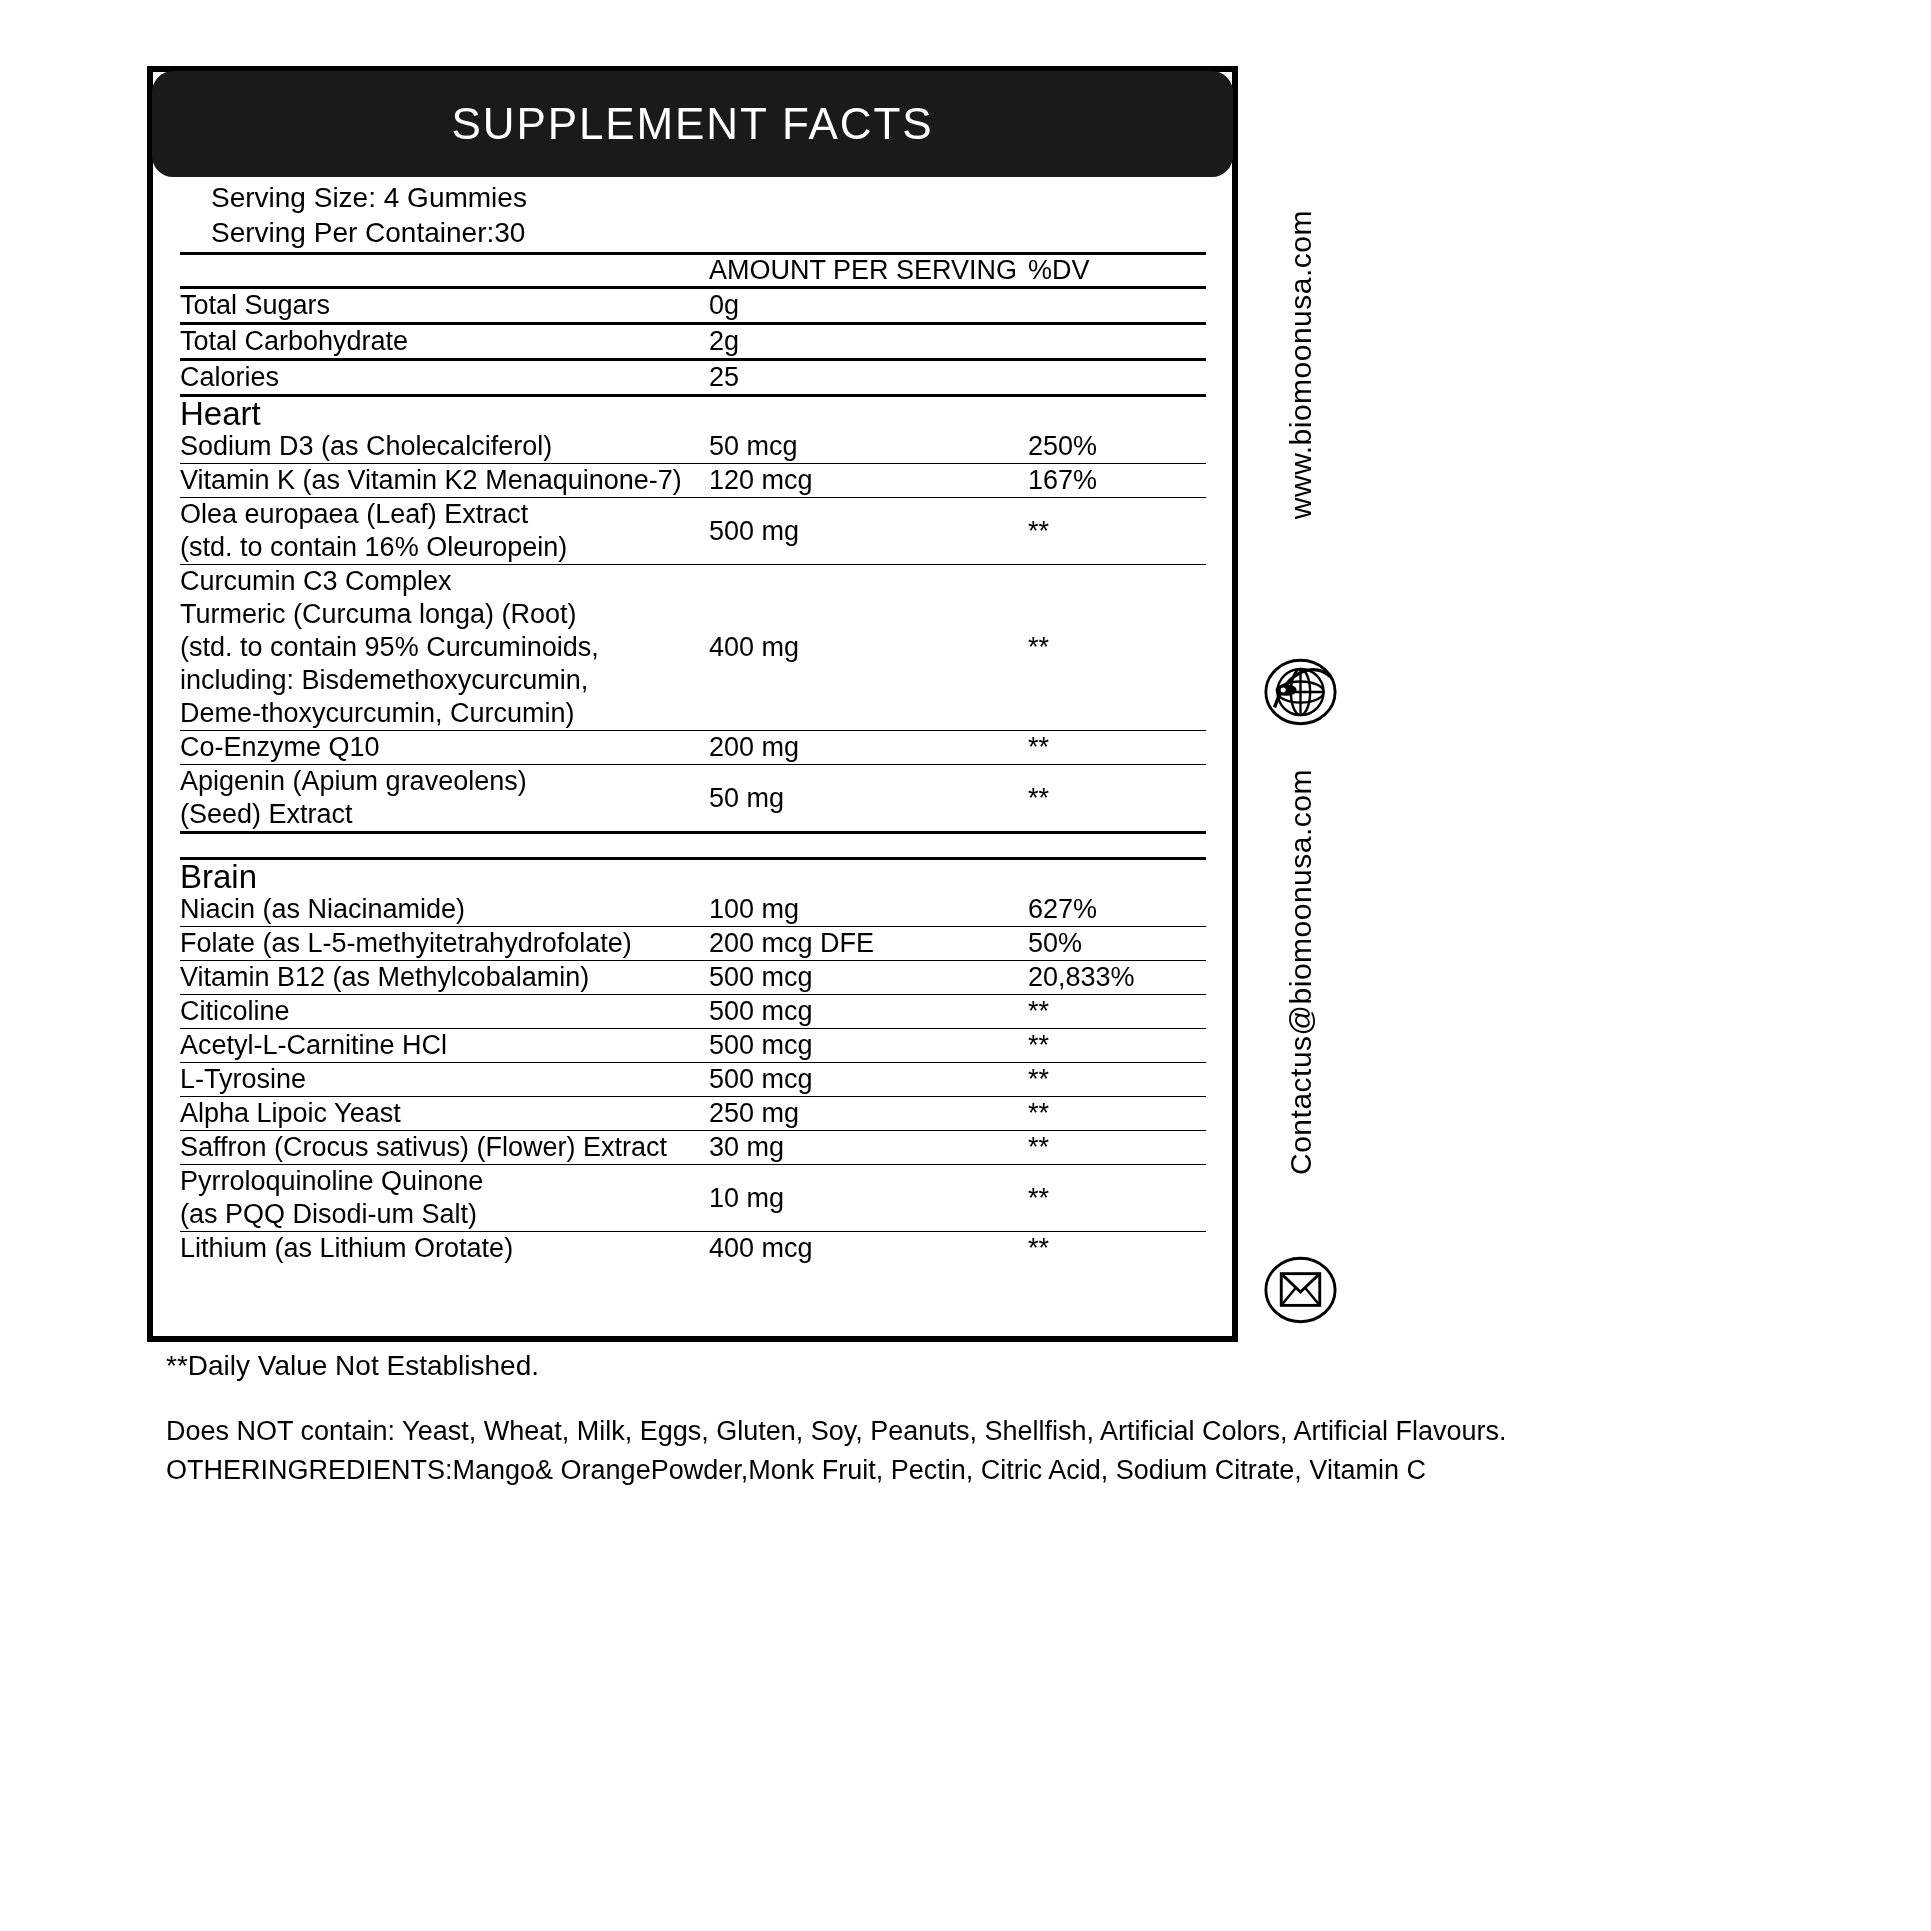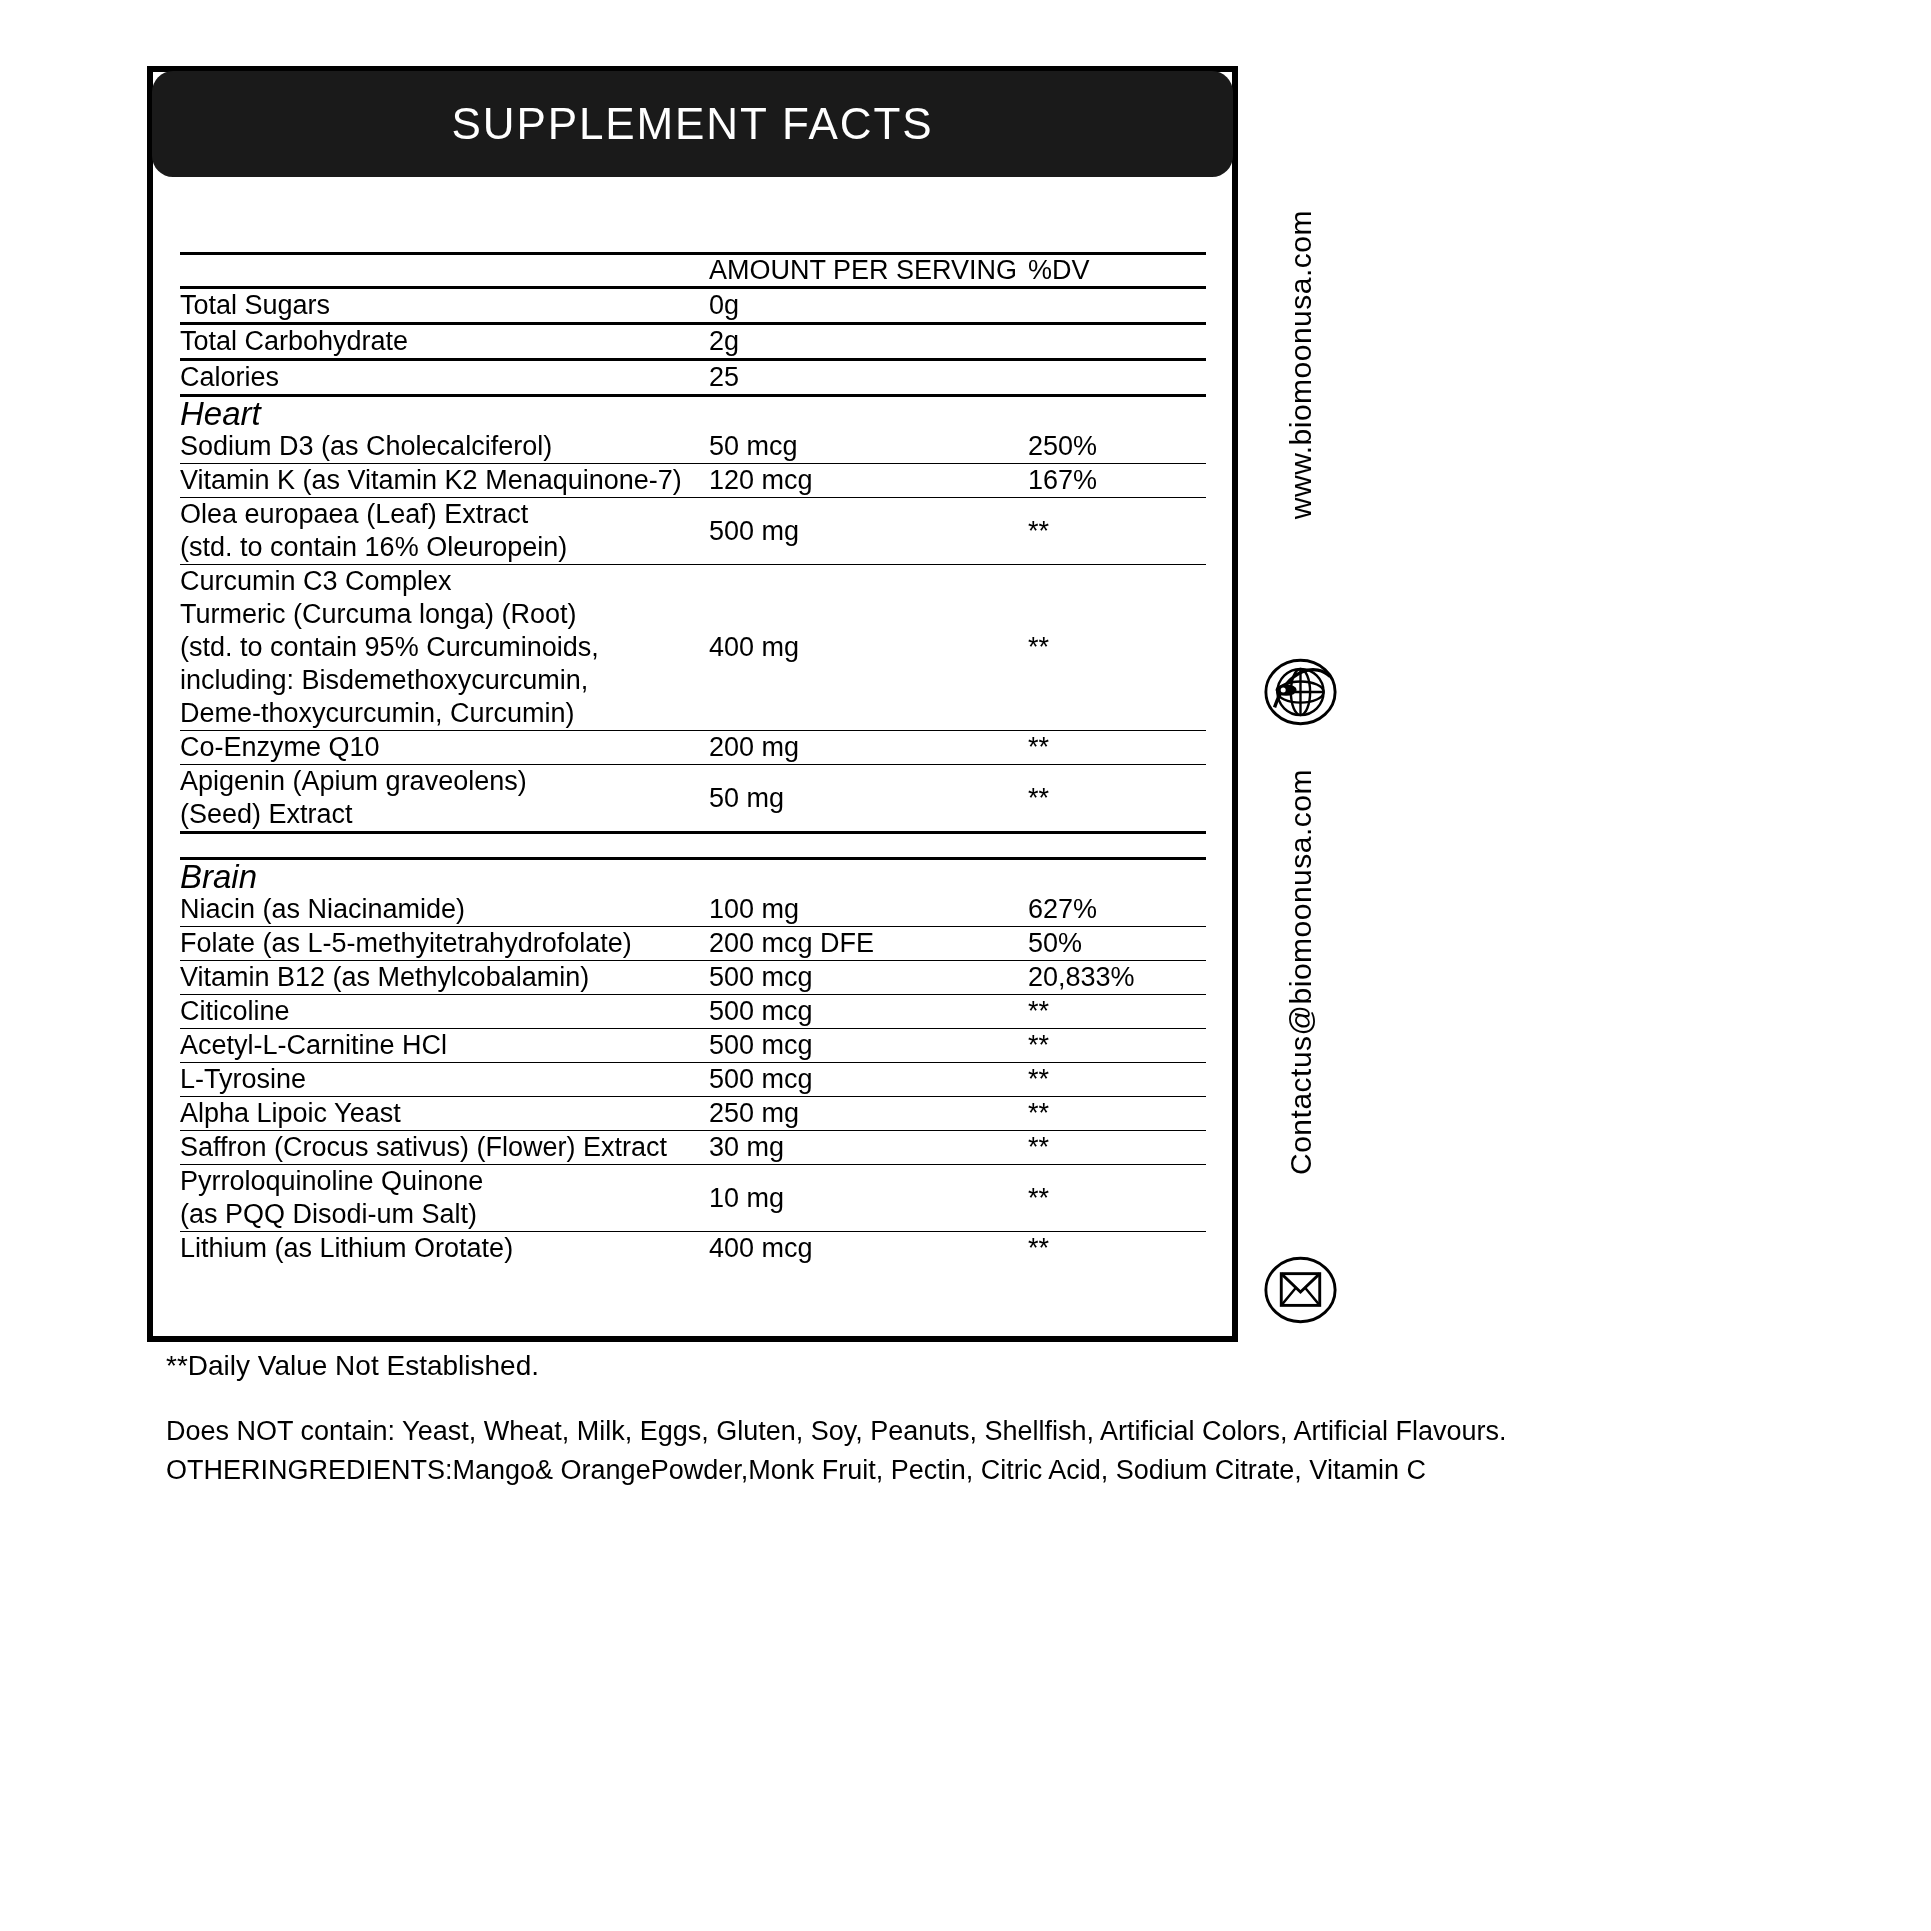--- a/index.html
+++ b/index.html
@@ -95,21 +95,20 @@
   }
   .cell-dv {
     font-size: 27px;
     text-align: right;
     padding: 2.9px 7.7px 3.9px 0;
     white-space: nowrap;
   }
   .section-head .cell-name {
     font-size: 33px;
     padding: 5.8px 0 5.8px 21px;
-    font-style: italic;
   }
   .hdr .cell-amt,
   .hdr .cell-dv {
     font-size: 27px;
     padding-top: 7.7px;
     padding-bottom: 7.7px;
   }
   .hdr .cell-amt { text-align: center; padding-right: 0; }
   .hdr .cell-dv  { text-align: center; padding-right: 9.7px; }
   .spacer-row td { height: 23px; }
@@ -158,20 +157,24 @@
 </style>
 </head>
 <body>
 
 <div id="panel">
 
   <div id="title-bar">
     <span class="title-text">SUPPLEMENT FACTS</span>
   </div>
 
+  <div id="serving-block">
+    <div>Serving Size: 4 Gummies</div>
+    <div>Serving Per Container:30</div>
+  </div>
 
   <table id="facts-table">
     <tbody id="table-body">
         <tr class="hdr">
           <td class="col-name cell-name rule-thick"></td>
           <td class="col-amt cell-amt rule-thick">AMOUNT PER SERVING</td>
           <td class="col-dv cell-dv rule-thick">%DV</td>
         </tr>
         <tr>
           <td class="col-name cell-name rule-thick">Total Sugars</td>

